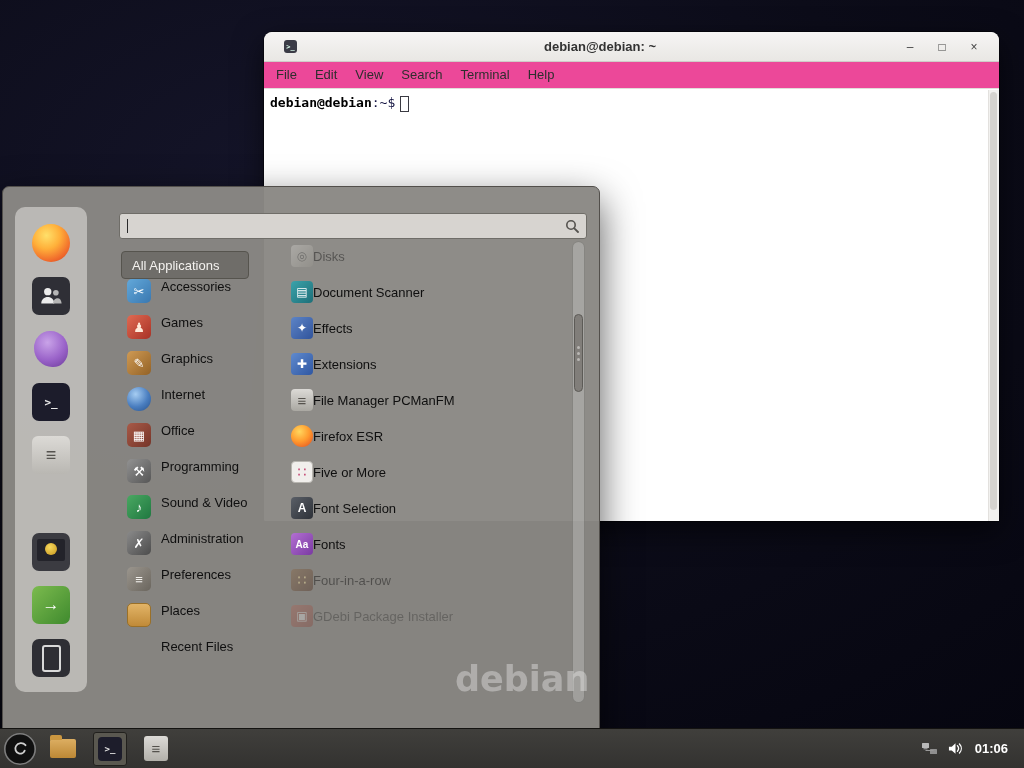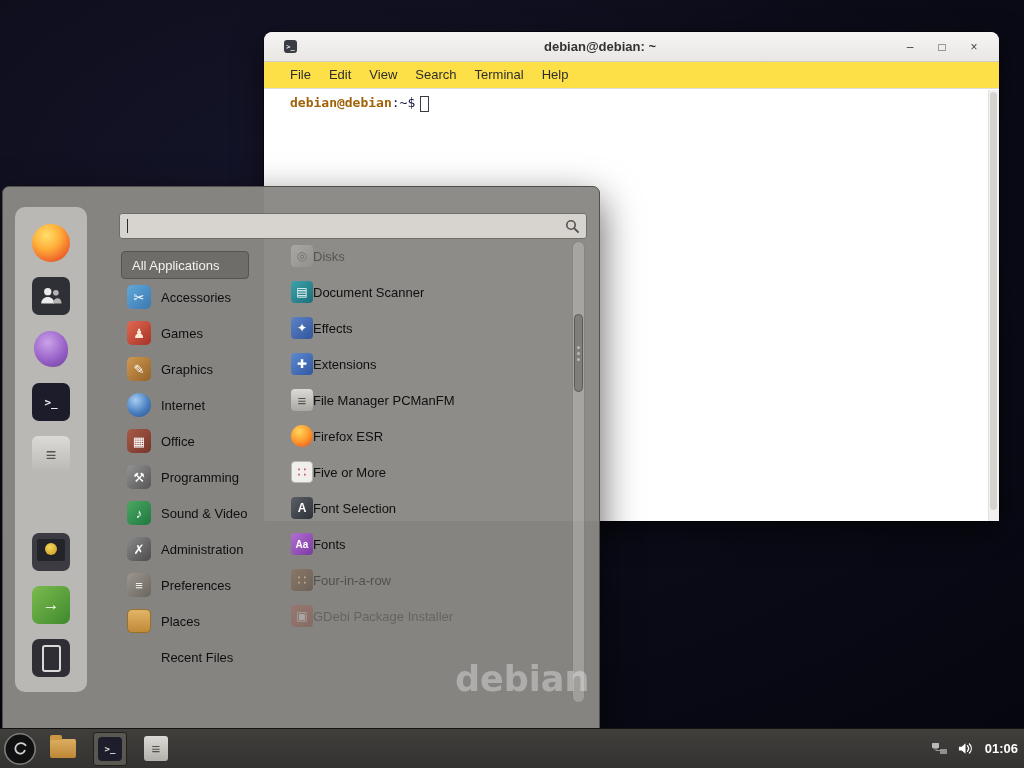--- a/index.html
+++ b/index.html
@@ -15,26 +15,26 @@
     box-shadow:0 10px 30px rgba(0,0,0,.6), 0 0 0 1px rgba(0,0,0,.45); }
   .titlebar{ height:30px; border-radius:8px 8px 0 0;
     background:linear-gradient(#f6f5f4,#e9e7e4); border-bottom:1px solid #cfccc8;
     display:flex; align-items:center; padding:0 16px; }
   .win-icon{ width:13px; height:13px; background:#3b3b46; border-radius:3px; margin-left:4px;
     color:#dfe; font:bold 7px "DejaVu Sans Mono",monospace; display:flex; align-items:center; justify-content:center; }
   .win-icon::before{ content:">_"; }
   .title{ flex:1; text-align:center; font-weight:bold; font-size:13px; color:#333; }
   .win-controls{ display:flex; gap:18px; margin-right:2px; }
   .win-btn{ font-size:12px; color:#444; width:14px; text-align:center; line-height:18px; }
-  .menubar{ height:27px; background:#fde047; border-bottom:1px solid #e1deda;
-    display:flex; align-items:center; padding-left:17px; }
+  .menubar{ height:27px; background:#ec4899; border-bottom:1px solid #e1deda;
+    display:flex; align-items:center; padding-left:3px; }
   .menu-item{ font-size:13px; color:#2e2e2e; padding:0 9px; line-height:26px; }
   .term-body{ position:absolute; top:58px; left:0; right:0; bottom:0; background:#fff;
     padding:5px 6px; font-family:"DejaVu Sans Mono",monospace; font-size:13px; border-radius:0 0 2px 2px; }
-  .prompt-user{ color:#a16207; font-weight:bold;margin-left:20px; }
+  .prompt-user{ color:#000000; font-weight:bold; }
   .prompt-path{ color:#141442; }
   .cursor{ display:inline-block; width:9px; height:16px; border:1px solid #3a3a42; margin-left:5px; vertical-align:middle; }
   .term-scrollbar{ position:absolute; top:0; right:0; bottom:0; width:11px;
     background:#f2f1ef; border-left:1px solid #e3e1de; }
   .term-thumb{ position:absolute; top:2px; right:2px; width:7px; height:97%; background:#d5d3cf; border-radius:4px; }
 
   
   #appmenu{ position:absolute; left:2px; top:186px; width:598px; height:685px;
     background:rgba(138,136,132,0.97); border:1px solid #524f4b; border-radius:7px;
     box-shadow:0 14px 38px rgba(0,0,0,.65); }
@@ -63,21 +63,21 @@
 
   .search-box{ position:absolute; left:116px; top:26px; width:468px; height:26px;
     background:#d7d4d0; border:1px solid #6f6d68; border-radius:3px;
     display:flex; align-items:center; padding:0 7px; }
   .caret{ width:1px; height:14px; background:#2a2a2a; }
   .search-input{ flex:1; background:transparent; border:none; outline:none; font-size:13px; color:#222; padding:0 4px; }
 
   .cats{ position:absolute; left:118px; top:64px; width:166px; }
   .cat-selected{ width:128px; height:28px; background:#6f6d69; border:1px solid #56544e; border-radius:4px;
     color:#f4f2ef; font-size:13px; display:flex; align-items:center; padding:0 10px; }
-  .cat-row{ height:36px; display:flex; align-items:center; gap:10px; padding-left:6px; font-size:13px; color:#0f0f0f; }
+  .cat-row{ height:36px; display:flex; gap:10px; padding-left:6px; font-size:13px; color:#0f0f0f; }
   .ci{ width:24px; height:24px; border-radius:5px; flex:none; display:flex; align-items:center; justify-content:center;
     color:#fff; font-size:13px; }
   .ci-accessories{ background:linear-gradient(135deg,#62a8da,#3a78b0); } .ci-accessories::before{ content:"✂"; }
   .ci-games{ background:linear-gradient(135deg,#e06a52,#a83226); color:#ffe9d8; } .ci-games::before{ content:"♟"; }
   .ci-graphics{ background:linear-gradient(135deg,#cf9a54,#936226); } .ci-graphics::before{ content:"✎"; }
   .ci-internet{ border-radius:50%; background:radial-gradient(circle at 36% 30%, #a6cdf2 0%, #4a7ec0 55%, #27508a 100%); }
   .ci-office{ background:linear-gradient(135deg,#a85a48,#753428); } .ci-office::before{ content:"▦"; }
   .ci-programming{ background:linear-gradient(135deg,#929292,#565656); } .ci-programming::before{ content:"⚒"; }
   .ci-sound{ background:linear-gradient(135deg,#4aa862,#1f7840); } .ci-sound::before{ content:"♪"; }
   .ci-admin{ background:linear-gradient(135deg,#8a8a8a,#4c4c4c); } .ci-admin::before{ content:"✗"; }
@@ -124,21 +124,21 @@
   .tb-folder::before{ content:""; position:absolute; top:-4px; left:0; width:12px; height:5px;
     background:#cb9740; border-radius:2px 2px 0 0; }
   .tb-term-btn{ width:34px; height:34px; margin-left:17px; background:#5a5850; border:1px solid #21201d;
     border-radius:3px; display:flex; align-items:center; justify-content:center; }
   .tb-term-icon{ width:24px; height:24px; background:#1d1d2b; border-radius:4px; color:#e8e8e8;
     font:bold 9px "DejaVu Sans Mono",monospace; display:flex; align-items:center; justify-content:center; }
   .tb-term-icon::before{ content:">_"; }
   .tb-files{ width:24px; height:25px; margin-left:17px; background:linear-gradient(#dcdad6,#b2b0aa);
     border-radius:3px; color:#54524d; font-size:15px; display:flex; align-items:center; justify-content:center; }
   .tb-files::before{ content:"≡"; }
-  .tb-right{ margin-left:auto; display:flex; align-items:center; gap:9px; padding-right:6px; }
+  .tb-right{ margin-left:auto; display:flex; align-items:center; gap:9px; padding-right:16px; }
   .clock{ font-weight:bold; font-size:13px; color:#ffffff; padding-left:2px; }
 </style>
 </head>
 <body>
 
 <div id="screen">
 
   <div id="terminal">
     <div class="titlebar">
       <span class="win-icon"></span>

